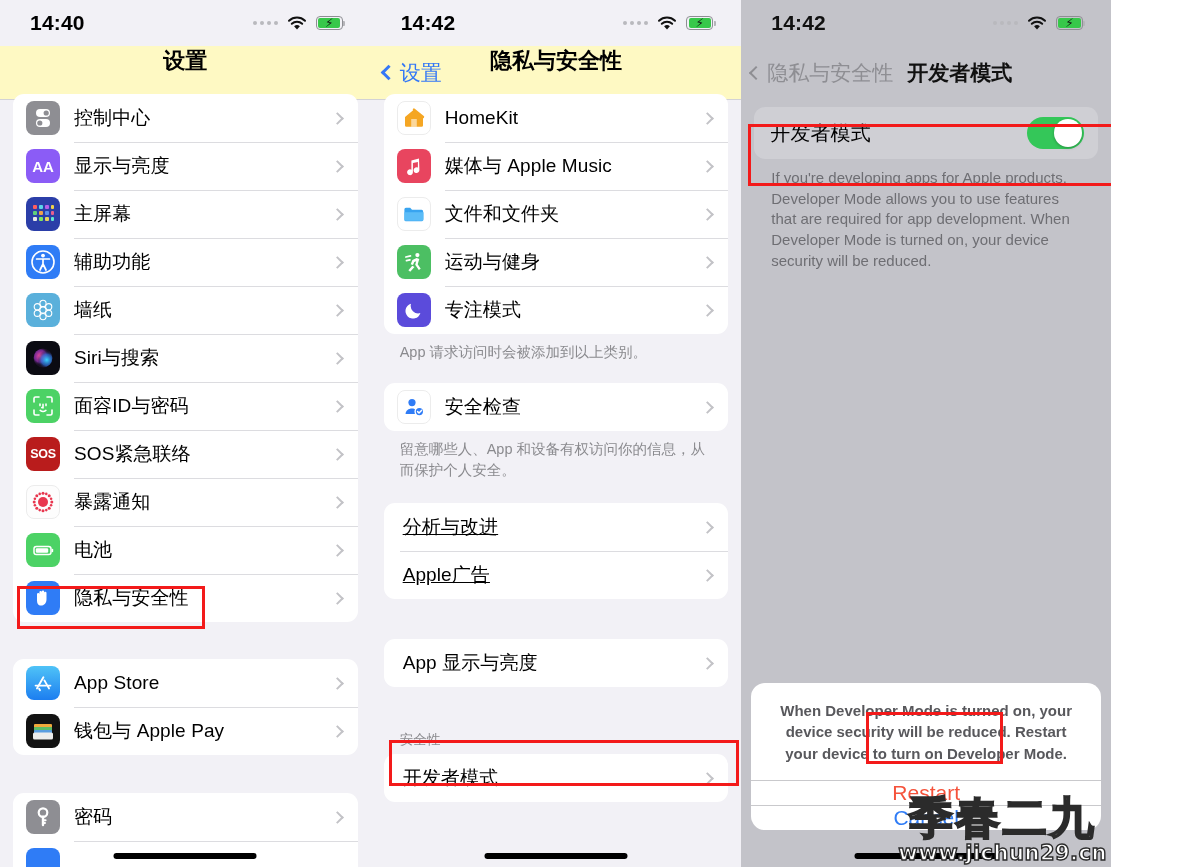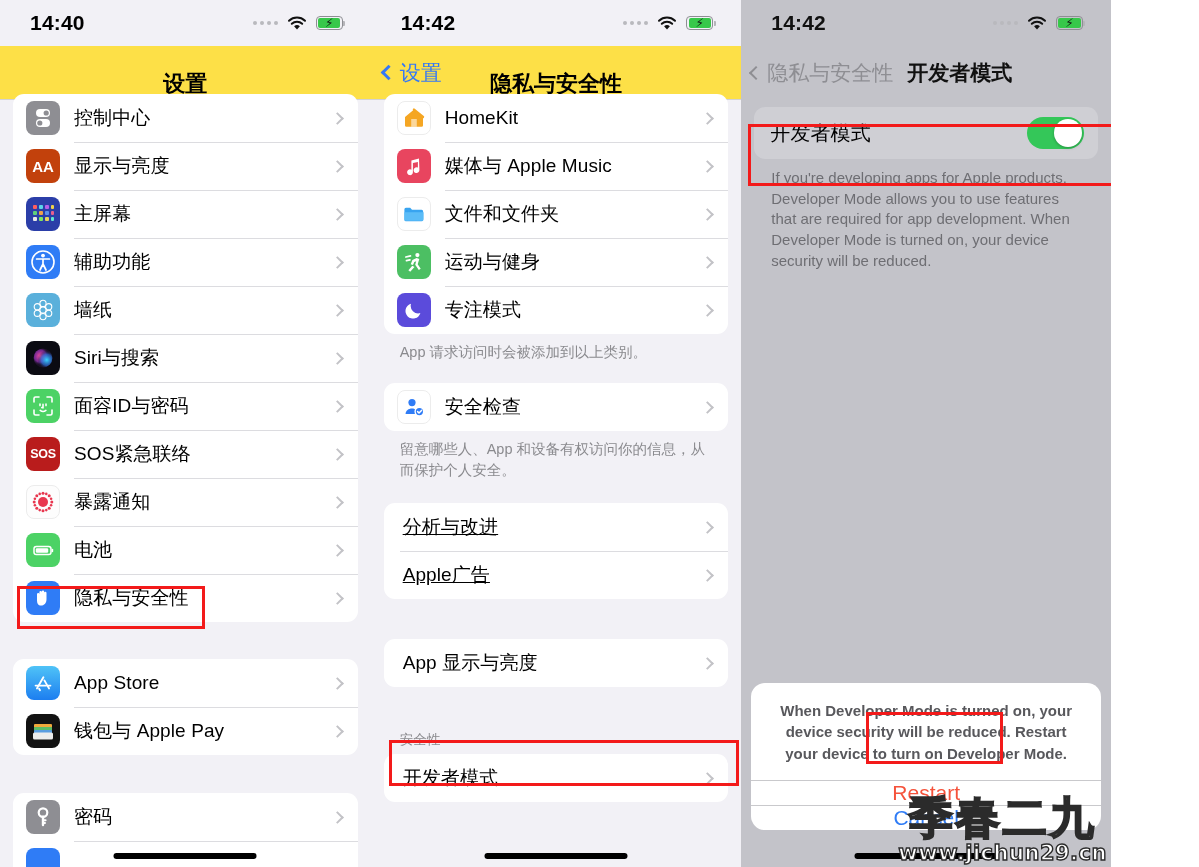--- a/index.html
+++ b/index.html
@@ -43,23 +43,23 @@
     content: ""; position: absolute; right: -3.4px; top: 4px;
     width: 2px; height: 5px; background: #b5b5b9; border-radius: 0 1px 1px 0;
   }
   .batt-fill { background: #37c84a; width: 100%; height: 100%; border-radius: 2px;
     display: flex; align-items: center; justify-content: center; }
   .bolt { font-size: 12px; color: #111; line-height: 1; font-weight: bold; }
 
   
   .navbar {
     height: 54px;
-    display: flex; align-items: flex-end; justify-content: center;
+    display: flex; align-items: flex-start; justify-content: center;
     position: relative;
-    background: #fde047;
+    background: #fef9c3;
     border-bottom: 1px solid #d2d2d6;
   }
   .nav-title { font-size: 22px; font-weight: bold; color: #000; }
   .nav-back {
     position: absolute; left: 12px; top: 50%; transform: translateY(-50%);
     display: flex; align-items: center; gap: 4px;
     color: #3478f6; font-size: 21px;
   }
   .chev-left {
     display: inline-block; width: 11px; height: 11px;
@@ -219,21 +219,21 @@
                 <rect x="4" y="2" width="14" height="8" rx="4" fill="#fff"></rect>
                 <circle cx="14.2" cy="6" r="2.6" fill="#8e8e93"></circle>
                 <rect x="4" y="12" width="14" height="8" rx="4" fill="#fff"></rect>
                 <circle cx="7.8" cy="16" r="2.6" fill="#8e8e93"></circle>
               </svg>
           </span>
           <span class="lbl">控制中心</span>
           <span class="chev"></span>
         </div>
         <div class="row">
-          <span class="ico" style="background:#c2410c;">
+          <span class="ico" style="background:#8b5cf6;">
             <span style="color:#fff;font-size:15px;font-weight:bold;font-family:'Liberation Sans',sans-serif;">AA</span>
           </span>
           <span class="lbl">显示与亮度</span>
           <span class="chev"></span>
         </div>
         <div class="row">
           <span class="ico" style="background:#2b3ea8;">
             <svg width="28" height="28" viewBox="0 0 28 28">
               <g>
                 <rect x="4" y="5" width="4" height="4" rx="1" fill="#ff5f5f"></rect>

